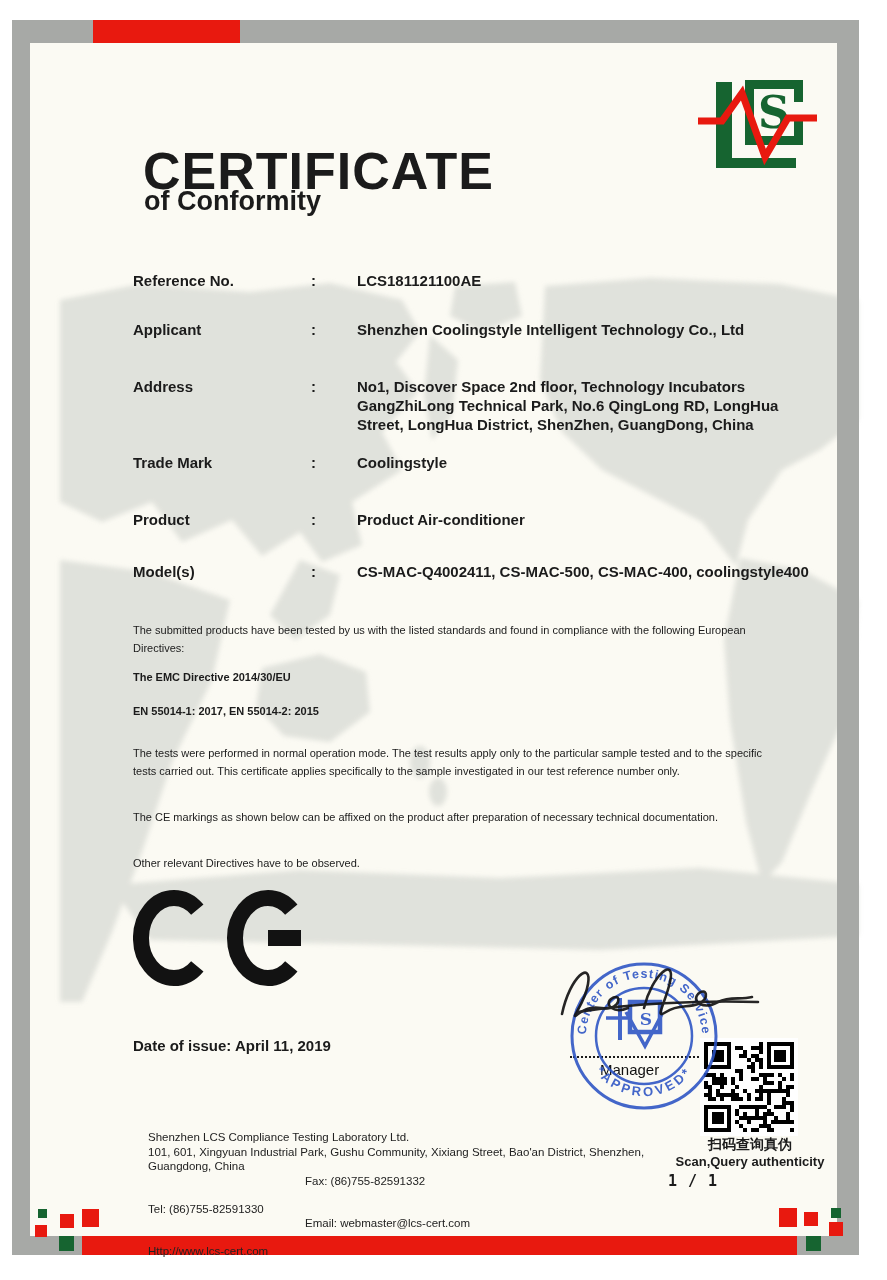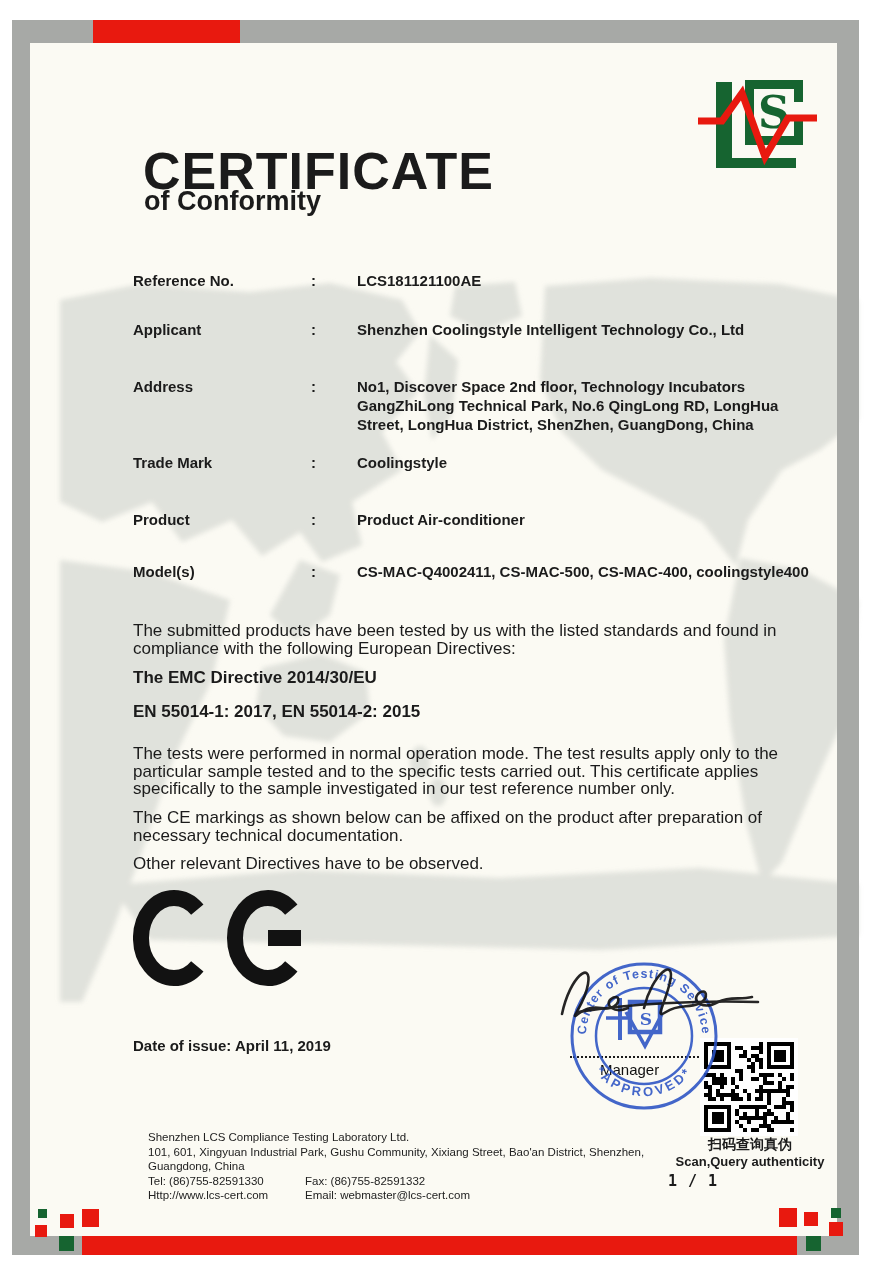--- a/index.html
+++ b/index.html
@@ -27,28 +27,28 @@
   .sq.green{background:#166430;}
   
   .content{position:absolute;left:0;top:0;width:887px;height:1280px;z-index:5;}
   .abs{position:absolute;}
   #title-main{left:143px;top:141px;font-size:52px;font-weight:bold;letter-spacing:1px;}
   #title-sub{left:144px;top:186px;font-size:27px;font-weight:bold;}
   .field-row{position:absolute;left:133px;width:680px;display:flex;font-size:15px;font-weight:bold;line-height:19px;gap:28px;}
   .field-label{width:150px;flex:0 0 150px;}
   .field-colon{width:18px;flex:0 0 18px;}
   .field-value{width:500px;}
-  .para{position:absolute;left:133px;width:652px;font-size:17px;line-height:17.5px;}
+  .para{position:absolute;left:133px;width:652px;font-size:11px;line-height:17.5px;}
   .para.bold{font-weight:bold;}
   #date-line{left:133px;top:1037px;font-size:15px;font-weight:bold;}
   #manager-line{left:570px;top:1056px;width:152px;border-top:2px dotted #1a1a1a;}
   #manager-label{left:600px;top:1061px;font-size:15px;color:#111;}
   #footer{left:148px;top:1130px;width:520px;font-size:11.5px;line-height:14.5px;color:#222;}
   .footer-cols{display:flex;}
-  .footer-col1{width:157px;flex:0 0 157px;}
+  .footer-col1{width:157px;flex:0 0 157px;margin-top:28px;}
   #page-number{left:668px;top:1172px;font-size:15px;font-weight:bold;font-family:"DejaVu Sans Mono",monospace;letter-spacing:1px;}
   #qr-wrap{left:700px;top:1038px;width:98px;height:98px;}
   #qr-captions{left:652px;top:1136px;width:196px;text-align:center;}
   #qr-caption-cn{font-size:14px;font-weight:bold;line-height:17px;}
   #qr-caption-en{font-size:13px;font-weight:bold;line-height:17px;}
   svg{display:block;}
 </style>
 </head>
 <body>
 

